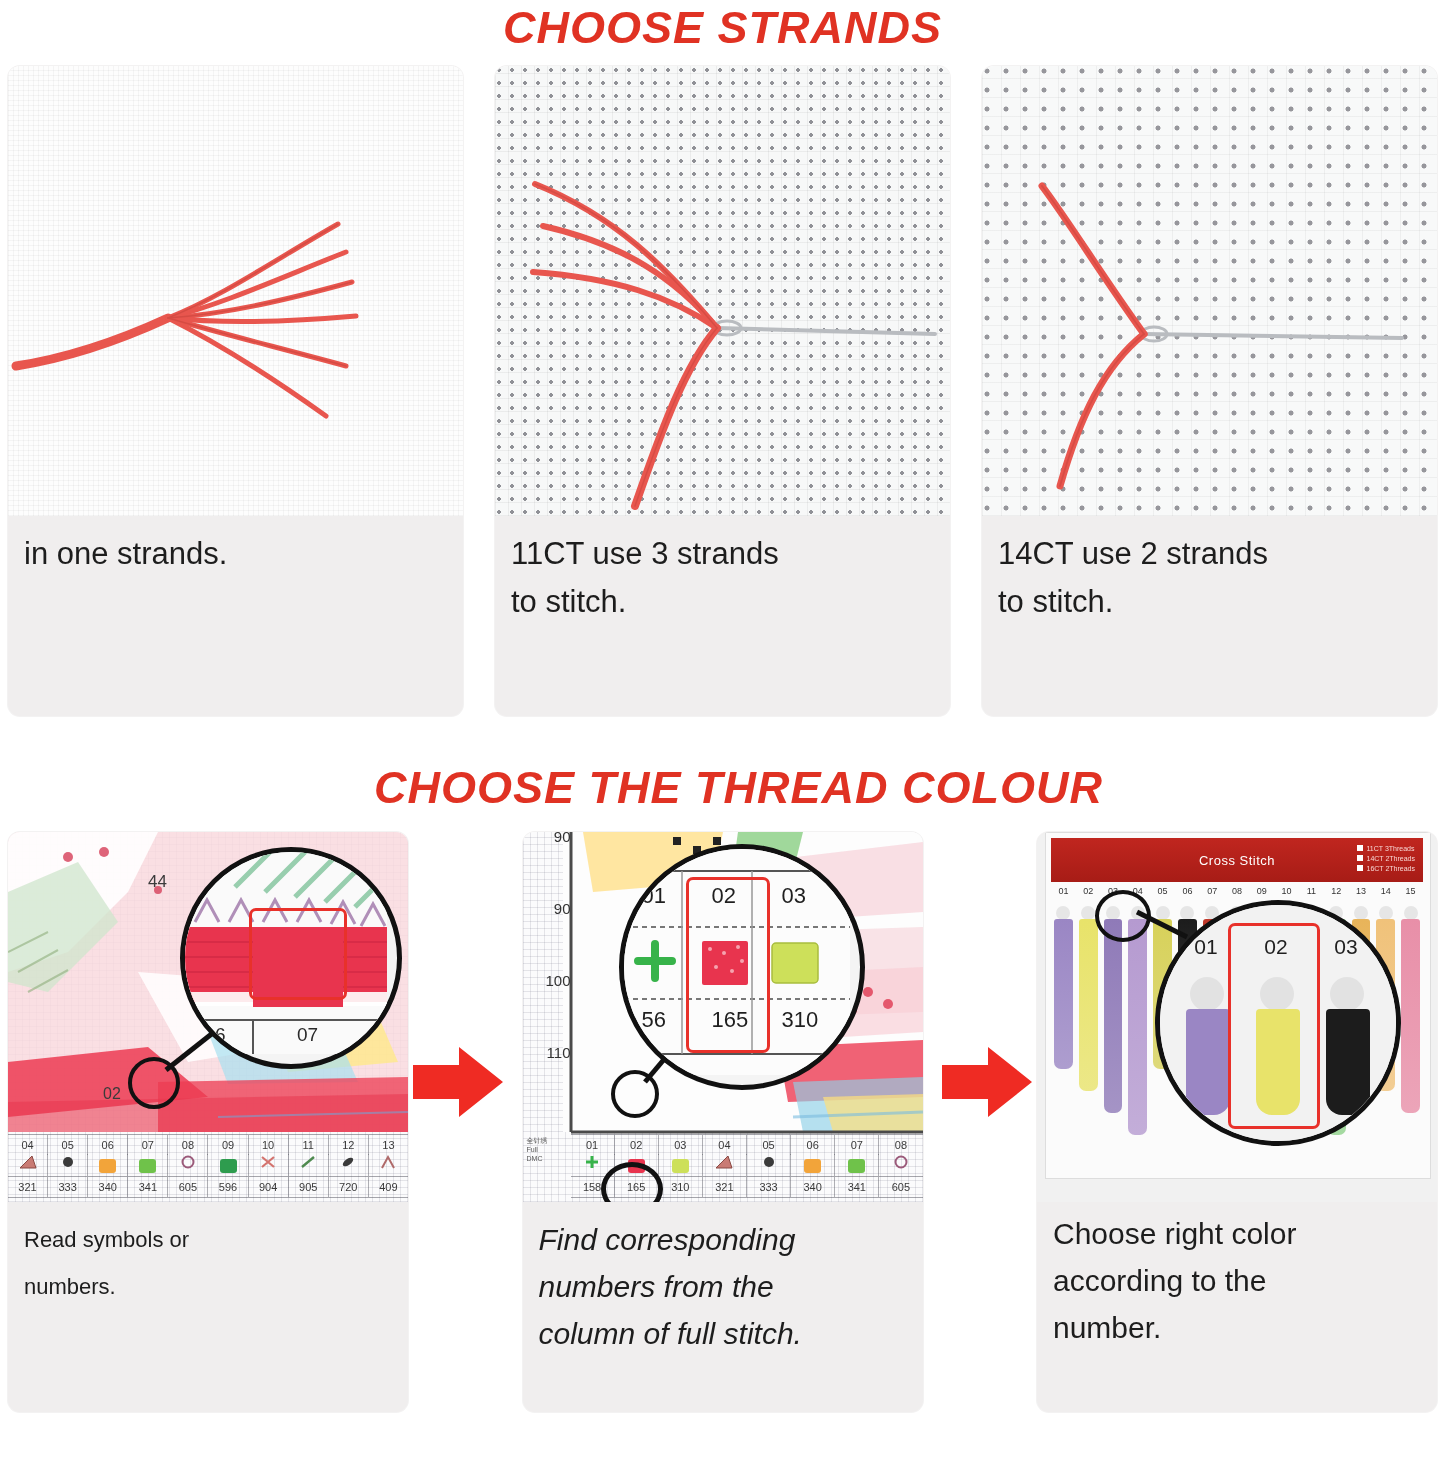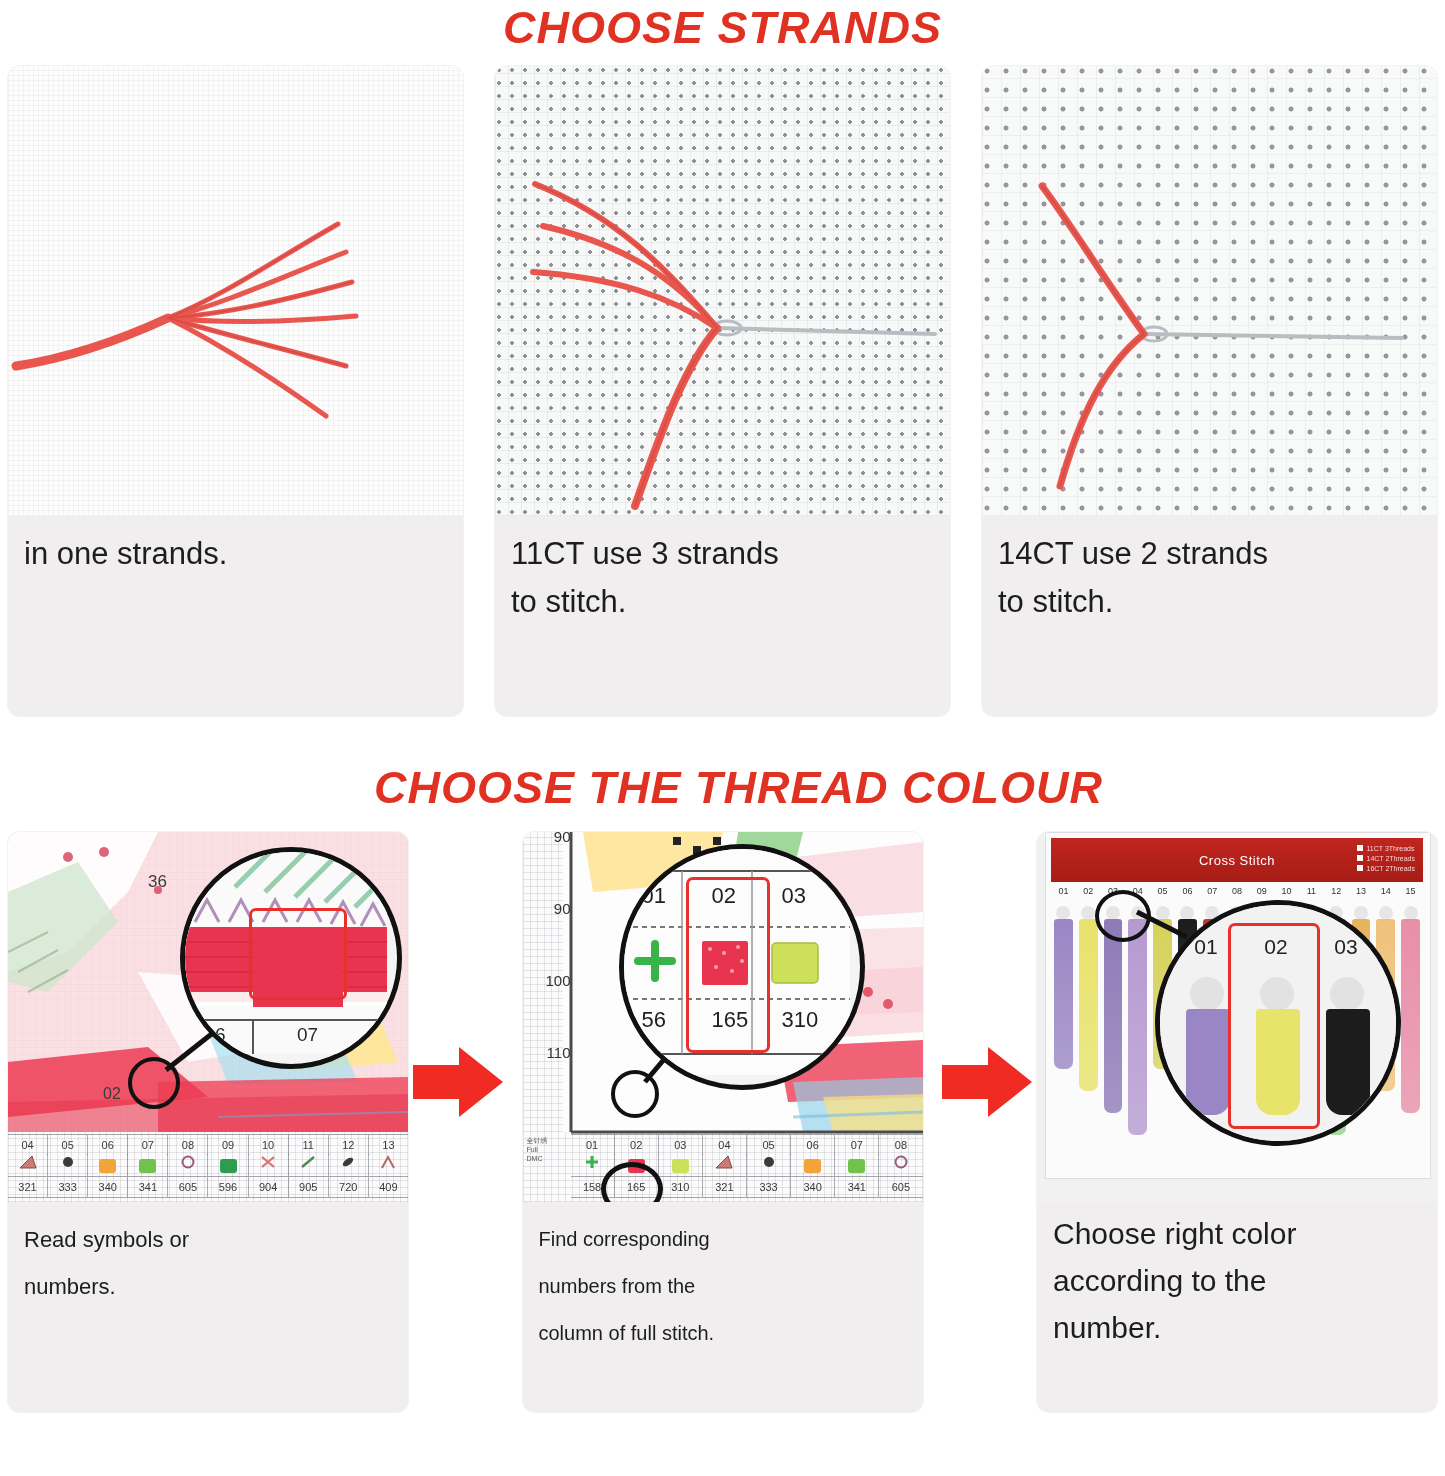--- a/index.html
+++ b/index.html
@@ -217,21 +217,21 @@
           <circle cx="240" cy="42" r="4"></circle>
             <circle cx="300" cy="80" r="5"></circle>
         </g>
         <g stroke="#8fae7c" stroke-width="2" opacity=".6">
           <path d="M0 120 L40 100 M10 140 L50 118 M20 160 L60 138"></path>
         </g>
         <g stroke="#6fa8dc" stroke-width="2" opacity=".55">
           <path d="M210 285 L400 280"></path>
         </g>
       </svg>
-      <div style="position:absolute;left:140px;top:40px;font-size:17px;color:#3b3b3b;font-family:'Liberation Sans',sans-serif;">36</div>
+      <div style="position:absolute;left:140px;top:40px;font-size:17px;color:#3b3b3b;font-family:'Liberation Sans',sans-serif;">44</div>
       <div style="position:absolute;left:95px;top:253px;font-size:16px;color:#3b3b3b;font-family:'Liberation Sans',sans-serif;">02</div>
 
       <div class="small-circle" style="left:120px;top:225px;width:44px;height:44px;"></div>
       <svg width="400" height="370" style="position:absolute;left:0;top:0;">
         <line x1="158" y1="238" x2="225" y2="185" stroke="#111" stroke-width="5"></line>
       </svg>
       <div class="magnifier" style="left:172px;top:15px;width:212px;height:212px;">
         <svg width="202" height="202" style="position:absolute;left:0;top:0;">
           <rect x="0" y="0" width="202" height="202" fill="#fafafa"></rect>
           <g stroke="#86c6a0" stroke-width="5" opacity=".85">
@@ -429,21 +429,21 @@
           <div class="legend-cell legend-num" style="line-height: 20px;">605</div>
         </div>
       <div style="position:absolute;left:4px;top:304px;font-size:7px;color:#555;line-height:9px;">
         <div>全针绣</div>
           <div>Full</div>
           <div>DMC</div>
       </div>
 
       <div class="small-circle" style="left:78px;top:330px;width:52px;height:44px;border-width:5px;"></div>
     </div>
-    <div class="caption" style="font-size:20px;line-height:47px;">
+    <div class="caption" style="font-size:30px;line-height:47px;font-style:italic;">
       <div>Find corresponding</div>
       <div>numbers from the</div>
       <div>column of full stitch.</div>
     </div>
   </div>
 
   <div class="card" style="width:400px;height:580px;">
     <div class="card-img" style="height:370px;background:#f1f1f1;">
       <div style="position:absolute;left:8px;top:0;width:384px;height:345px;background:#fbfbfb;border:1px solid #ddd;"></div>
       <div class="ct-header" style="left:14px;top:6px;width:372px;height:44px;">

